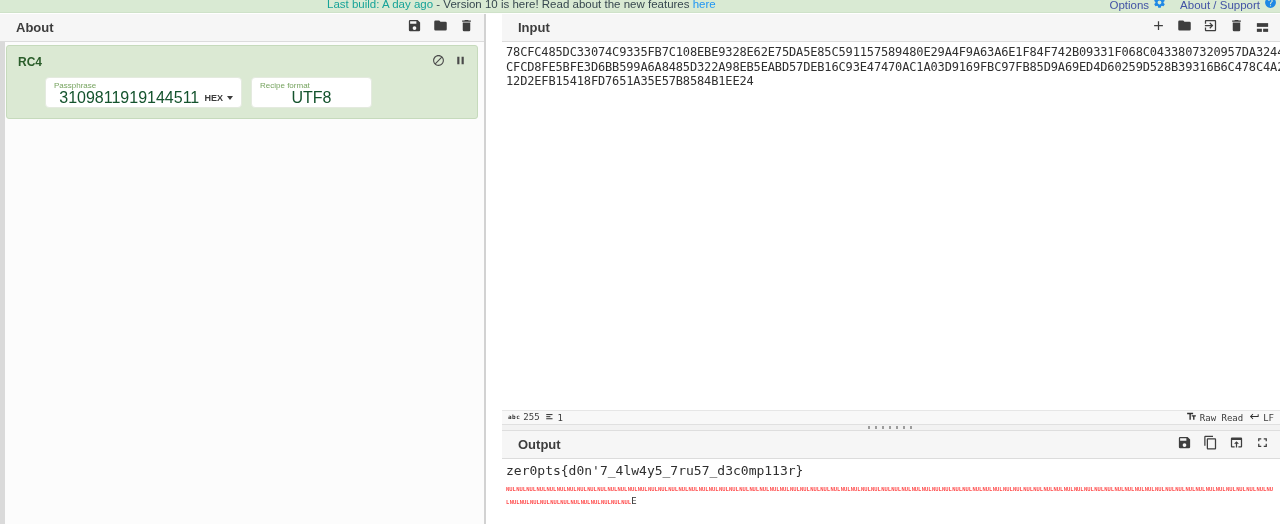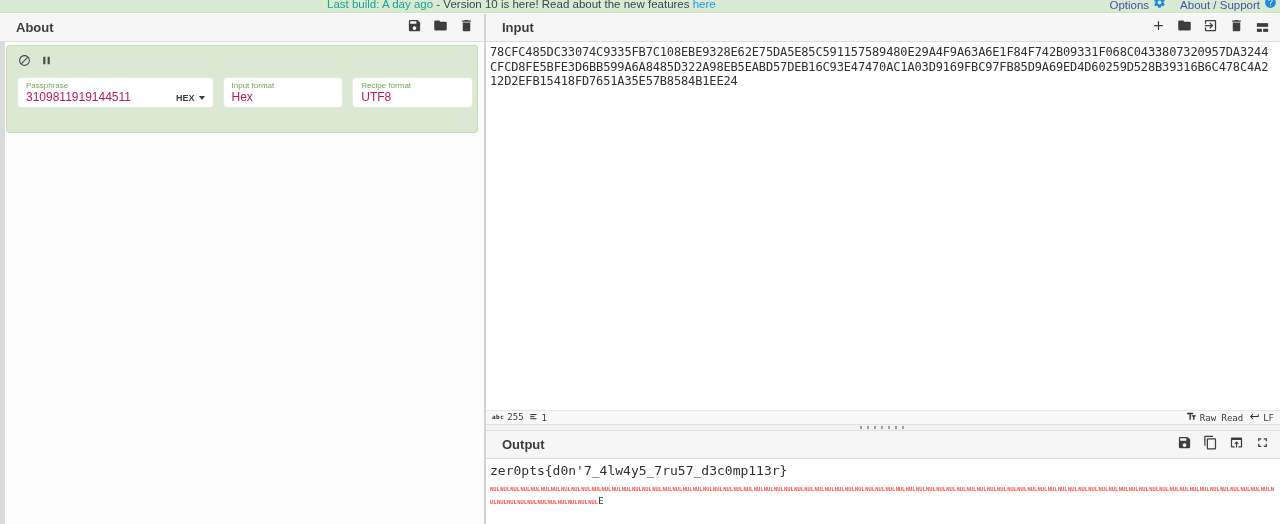--- a/index.html
+++ b/index.html
@@ -15,43 +15,43 @@
   .b-teal { color:#17a398; }
   .b-dark { color:#37474f; }
   .b-link { color:#2196f3; }
   .banner-right { position:absolute; right:3px; top:0; display:flex; gap:14px; align-items:center; }
   .b-nav { color:#4253a5; display:flex; align-items:center; gap:4px; cursor:pointer; }
   .b-nav svg { width:13px; height:13px; }
 
   
   .recipe-pane { position:absolute; left:0; top:14px; width:484px; height:510px; background:#fcfcfc; }
   .v-divider { position:absolute; left:484px; top:14px; width:2px; height:510px; background:#d2d2d2; }
-  .io-pane { position:absolute; left:486px; top:14px; width:794px; height:510px; background:#fff; }
+  .io-pane { position:absolute; left:486px; top:14px; width:794px; height:510px; background:#fff;padding-left:16px; }
 
   .pane-header { height:28px; background:#f6f6f6; border-bottom:1px solid #dcdcdc;
                  display:flex; align-items:center; padding:0 10px 0 16px; }
   .pane-title { font-size:13px; font-weight:bold; color:#3d3d3d; flex:1; }
   .hdr-icons { display:flex; align-items:center; gap:10px; }
   .icon-btn { width:16px; height:16px; display:flex; align-items:center; justify-content:center; cursor:pointer; }
   .icon-btn svg { width:15px; height:15px; fill:#3e3e3e; }
 
   
   .recipe-body { position:relative; height:482px; }
   .gutter-strip { position:absolute; left:0; top:0; width:5px; height:482px; background:#dadada; }
   .op-block { position:absolute; left:6px; top:3px; width:472px; background:#dbe9d3;
               border:1px solid #c6dabc; border-radius:3px; }
   .op-title-row { display:flex; align-items:center; padding:7px 10px 4px 11px; }
   .op-name { font-size:12px; font-weight:bold; color:#2a5d2a; flex:1; }
   .op-icons { display:flex; gap:9px; align-items:center; }
   .op-icons svg { width:13px; height:13px; fill:#4a4a4a; }
-  .op-args { display:flex; gap:9px; padding:2px 4px 24px 10px; }
+  .op-args { display:flex; gap:9px; padding:2px 4px 10px 10px;margin-left:28px; }
   .arg-box { background:#fff; border:1px solid #e4eadf; border-radius:4px; padding:3px 8px 4px 8px; height:31px; }
   .arg-label { font-size:8px; color:#75a35e; line-height:9px; }
   .arg-row { display:flex; align-items:center; }
-  .arg-value { font-size:12px; color:#be185d; line-height:15px; flex:1; white-space:nowrap; }
+  .arg-value { font-size:16px; color:#14532d; line-height:15px; flex:1; white-space:nowrap;text-align:center; }
   .arg-pass { width:197px; }
   .arg-fmt { width:121px; }
   .arg-opt { font-size:9px; font-weight:bold; color:#3c3c3c; display:flex; align-items:center; gap:4px; cursor:pointer; }
   .caret { width:0; height:0; border-left:3.5px solid transparent; border-right:3.5px solid transparent;
            border-top:4px solid #3c3c3c; }
 
   
   .in-content { position:relative; height:368px; background:#fff; }
   .io-text { padding:3px 4px 0 4px; font-family:"DejaVu Sans Mono", monospace;
              font-size:12px; line-height:14.5px; letter-spacing:-0.15px; color:#2f2f2f;
@@ -125,20 +125,21 @@
             <span><svg viewBox="0 0 24 24">
                 <path d="M6 19a2 2 0 0 0 2 2h8a2 2 0 0 0 2-2V7H6v12zM19 4h-3.5l-1-1h-5l-1 1H5v2h14V4z"></path>
               </svg></span>
           </span>
       </span>
     </div>
     <div class="recipe-body">
       <div class="gutter-strip"></div>
       <div class="op-block">
         <div class="op-title-row">
+          <span class="op-name">RC4</span>
           <span class="op-icons">
             <span><svg viewBox="0 0 24 24">
                   <path d="M12 2C6.48 2 2 6.48 2 12s4.48 10 10 10 10-4.48 10-10S17.52 2 12 2zM4 12c0-4.42 3.58-8 8-8 1.85 0 3.55.63 4.9 1.69L5.69 16.9C4.63 15.55 4 13.85 4 12zm8 8c-1.85 0-3.55-.63-4.9-1.69L18.31 7.1C19.37 8.45 20 10.15 20 12c0 4.42-3.58 8-8 8z"></path>
                 </svg></span>
             <span><svg viewBox="0 0 24 24" width="11" height="11" fill="#4a4a4a">
                   <path d="M6 19h4V5H6v14zm8-14v14h4V5h-4z"></path>
                 </svg></span>
           </span>
         </div>
         <div class="op-args">
@@ -146,26 +147,20 @@
             <div class="arg-label">Passphrase</div>
             <div class="arg-row">
               <span class="arg-value">3109811919144511</span>
               <span class="arg-opt">
                 <span>HEX</span>
                 <span class="caret"></span>
               </span>
             </div>
           </div>
           <div class="arg-box arg-fmt">
-            <div class="arg-label">Input format</div>
-            <div class="arg-row">
-                <span class="arg-value">Hex</span>
-              </div>
-          </div>
-          <div class="arg-box arg-fmt">
             <div class="arg-label">Recipe format</div>
             <div class="arg-row">
                 <span class="arg-value">UTF8</span>
               </div>
           </div>
         </div>
       </div>
     </div>
   </div>
 

